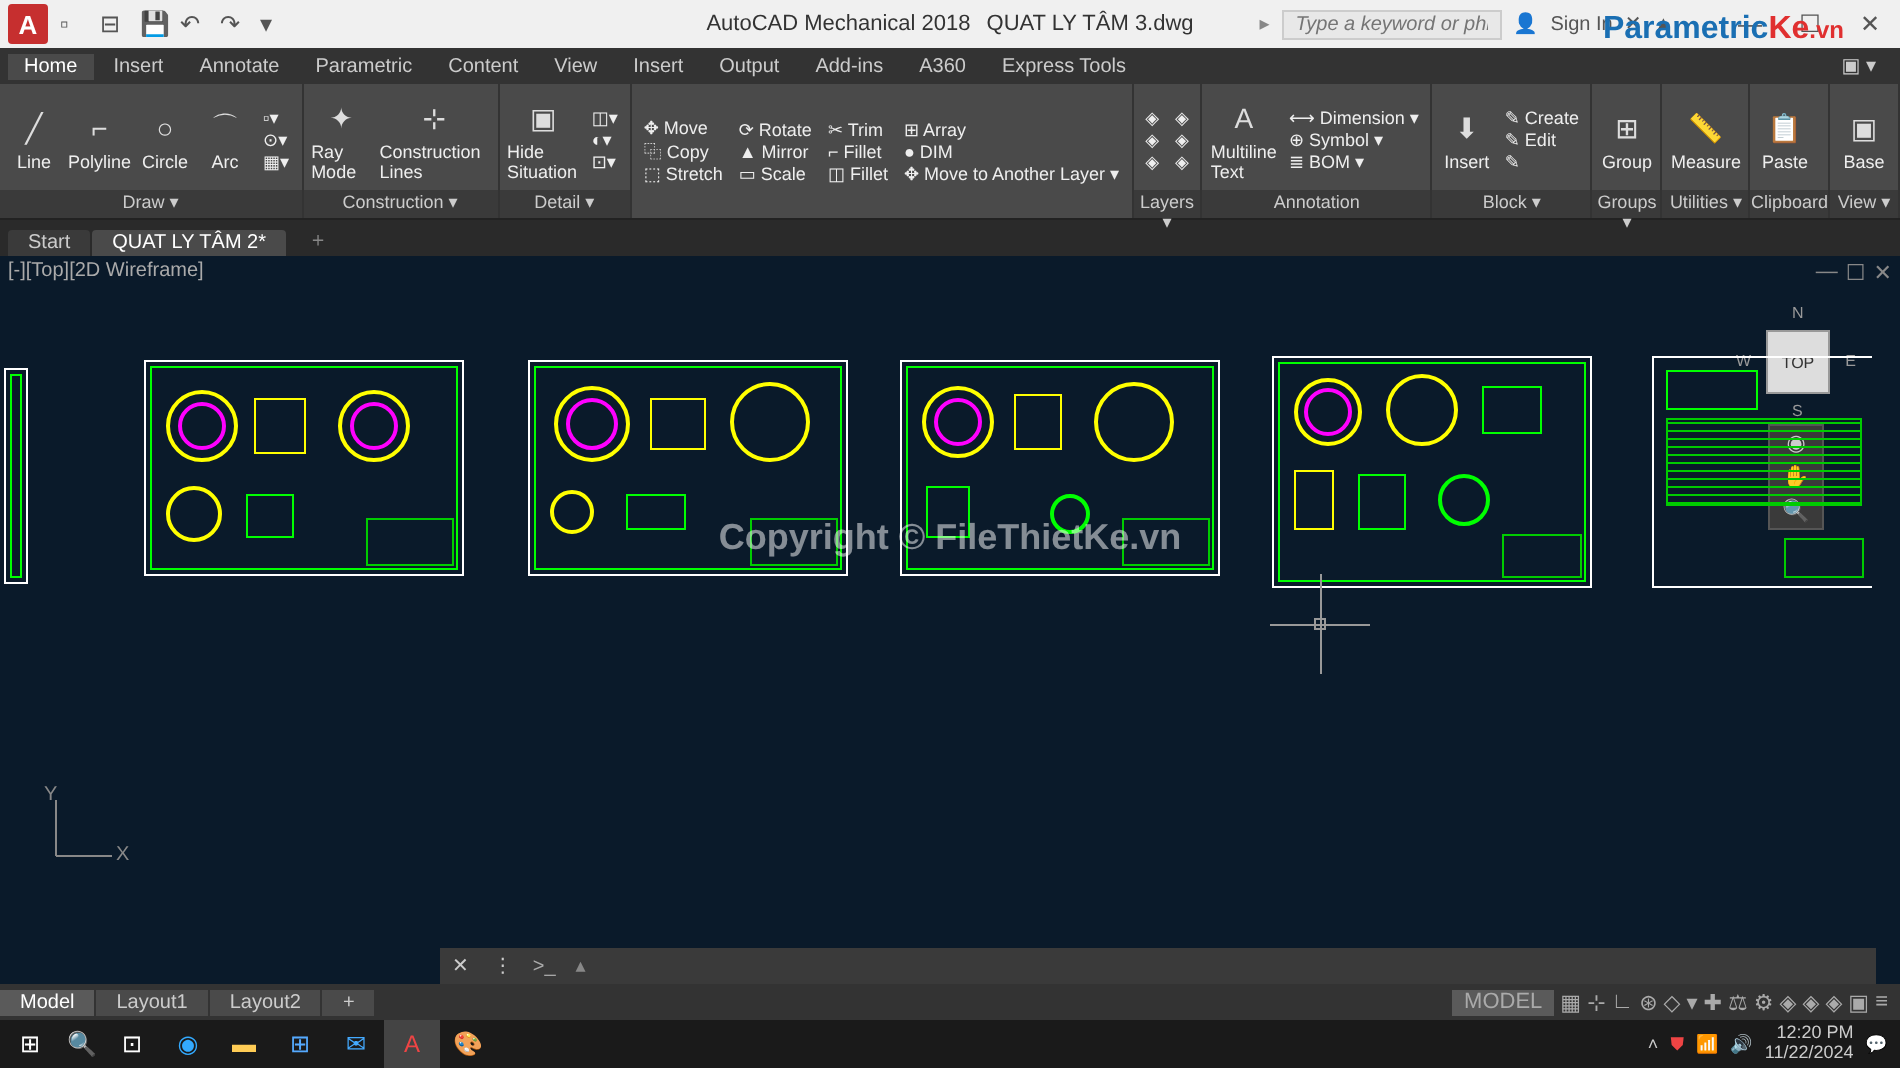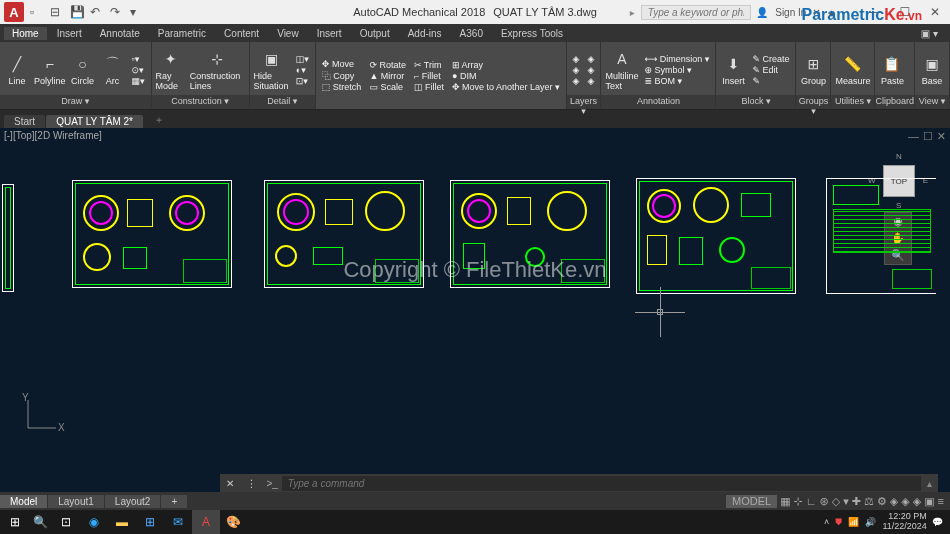--- a/index.html
+++ b/index.html
@@ -66,21 +66,21 @@
 
 
 .modeltabs { position: absolute; bottom: 24px; left: 0; right: 0; height: 18px; background: #333; display: flex; align-items: center; }
 .modeltab { font-size: 10px; color: #ccc; padding: 1px 10px; background: #4a4a4a; margin-right: 1px; }
 .modeltab.active { background: #5a5a5a; color: #fff; }
 .status-right { margin-left: auto; display: flex; gap: 3px; padding-right: 6px; }
 .status-right span { color: #aaa; font-size: 11px; }
 .status-pill { background: #5a5a5a; padding: 0 6px; font-size: 9px; color: #eee; }
 
 
-.watermark { position: absolute; top: 50%; left: 50%; transform: translate(-50%, -40%); font-size: 22px; color: rgba(255,255,255,0.5); pointer-events: none; }
+.watermark { position: absolute; top: 50%; left: 50%; transform: translate(-50%, -40%); font-size: 18px; color: rgba(255,255,255,0.5); pointer-events: none; font-weight: bold; }
 .brand-wm { position: absolute; top: 6px; right: 28px; font-size: 16px; font-weight: bold; }
 .brand-wm .f1 { color: #1a6fb3; } .brand-wm .f2 { color: #e03030; }
 
 
 .taskbar { position: absolute; bottom: 0; left: 0; right: 0; height: 24px; background: #1a1a1a; display: flex; align-items: center; }
 .taskbar .start { width: 30px; text-align: center; color: #fff; font-size: 12px; }
 .taskbar .tb-search { width: 22px; color: #fff; font-size: 12px; text-align: center; }
 .taskbar .tb-icon { width: 28px; height: 24px; display: flex; align-items: center; justify-content: center; font-size: 12px; color: #fff; }
 .tray { margin-left: auto; display: flex; align-items: center; gap: 6px; color: #ccc; font-size: 9px; padding-right: 6px; }
 .tray .clock { text-align: right; line-height: 1.1; }
@@ -407,21 +407,20 @@
 
 <div class="watermark">Copyright © FileThietKe.vn</div>
 <div class="brand-wm">
   <span class="f1">Parametric</span><span class="f2">Ke</span><span class="f2" style="font-size:12px">.vn</span>
 </div>
 
 <div class="cmdline">
   <span class="close">✕</span>
   <span class="close">⋮</span>
   <span style="padding:0 4px;color:#aaa">&gt;_</span>
-  <input placeholder="Type a command" style="">
   <span style="padding:0 6px;color:#888">▴</span>
 </div>
 
 <div class="modeltabs">
   <div class="modeltab active">Model</div>
   <div class="modeltab">Layout1</div>
   <div class="modeltab">Layout2</div>
   <div class="modeltab">+</div>
   <div class="status-right">
     <span class="status-pill">MODEL</span>

